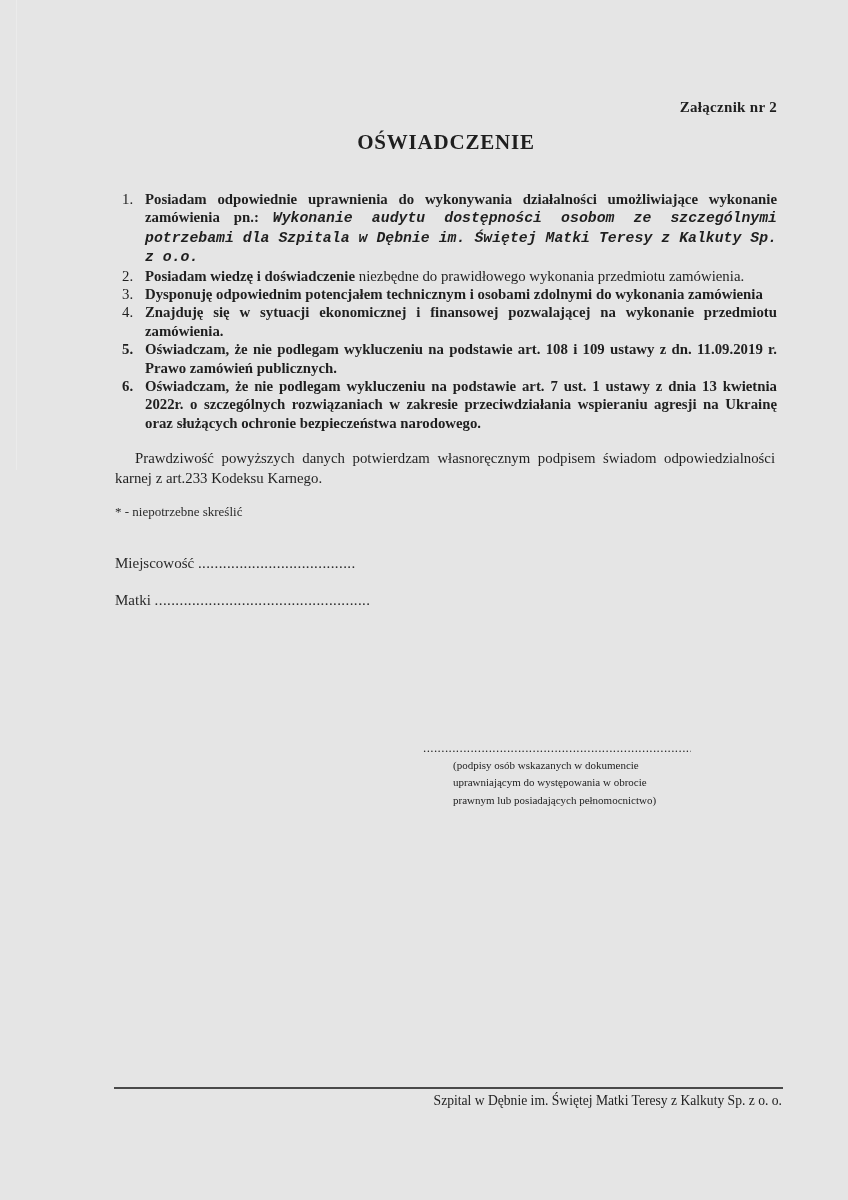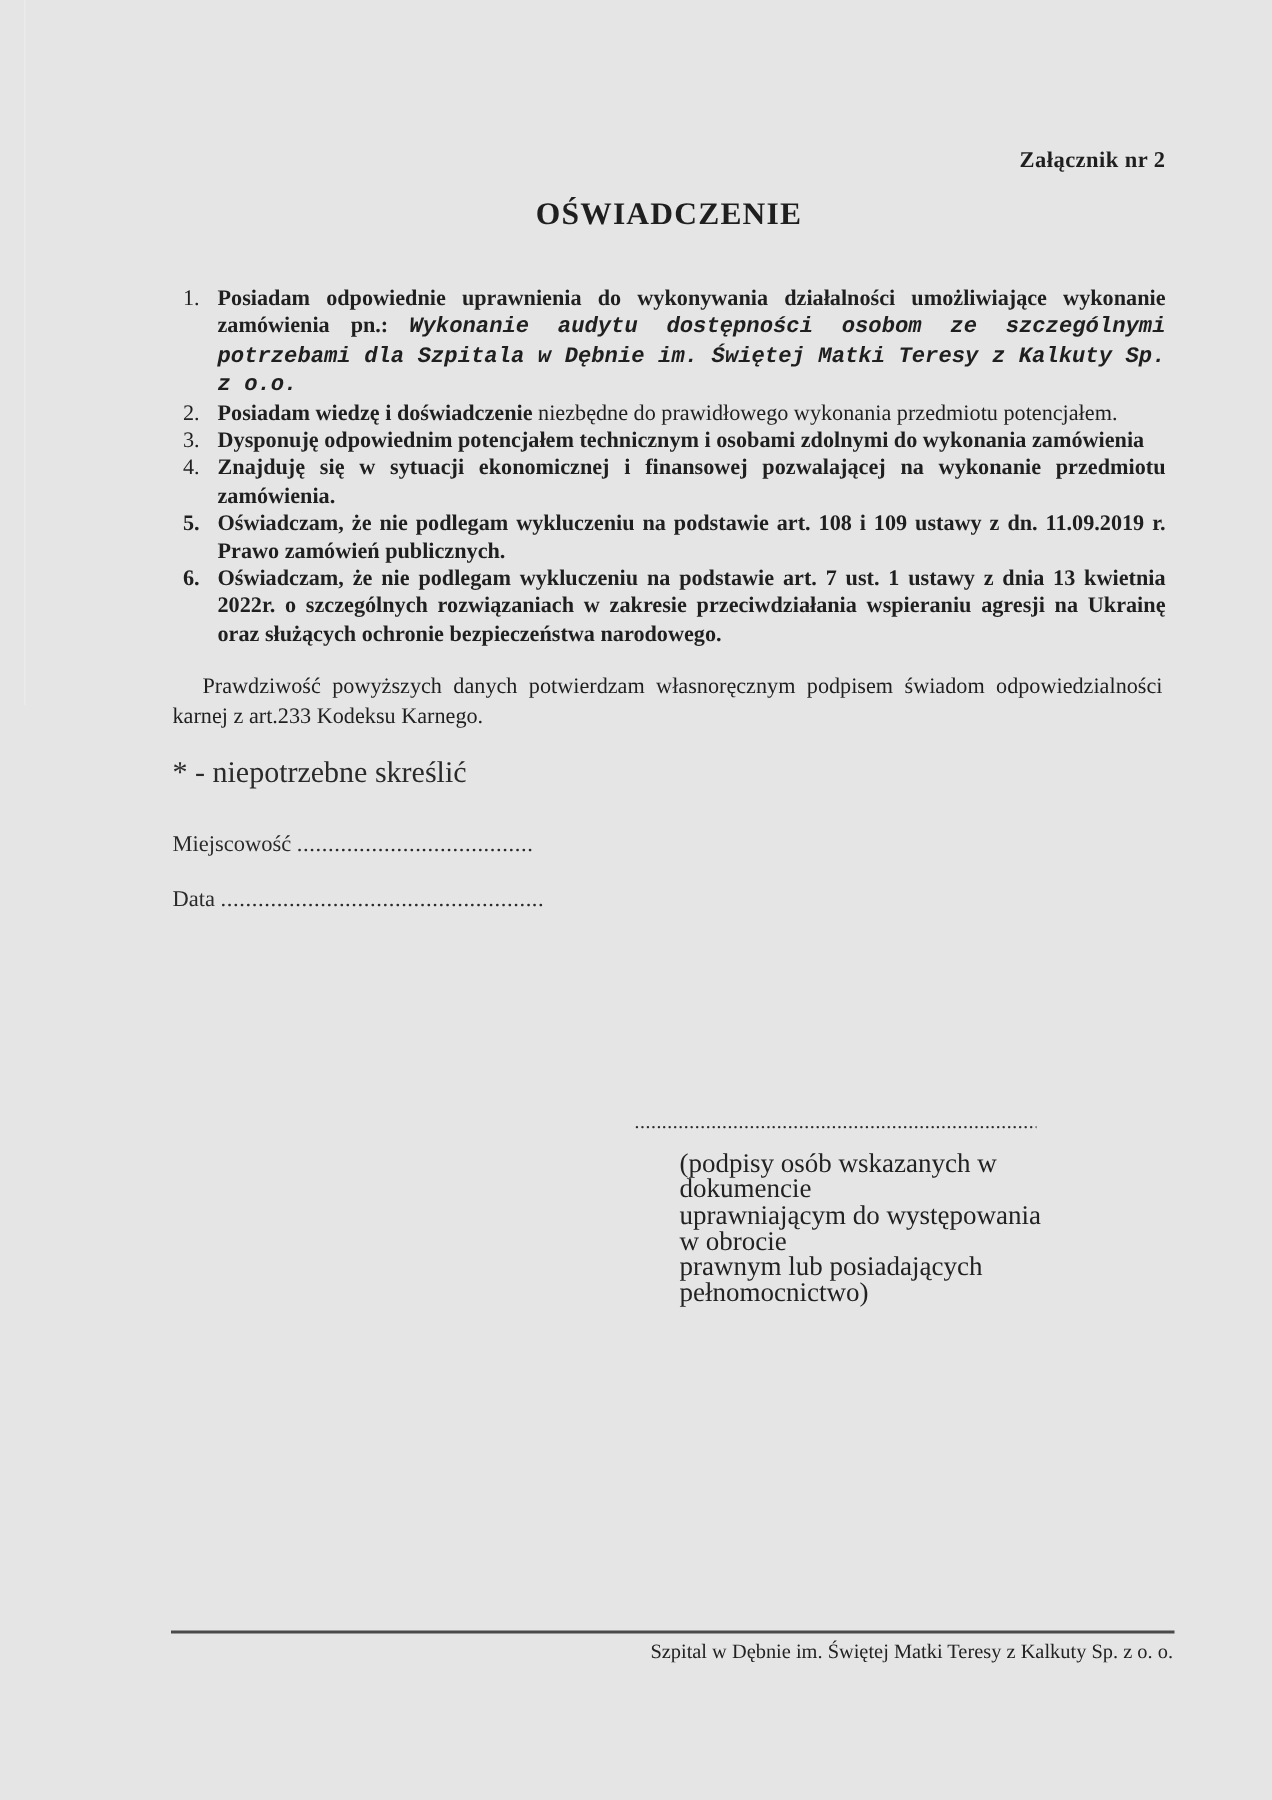--- a/index.html
+++ b/index.html
@@ -70,21 +70,21 @@
     width: 660px;
     font-size: 14.8px;
     line-height: 19.5px;
     text-align: justify;
     text-indent: 20px;
   }
 
   .strike-note {
     position: absolute;
     top: 504px; left: 115px;
-    font-size: 20px;
+    font-size: 13px;
     color: #2a2a2a;
   }
 
   .field-line {
     position: absolute;
     left: 115px;
     font-size: 15px;
     color: #2a2a2a;
     white-space: nowrap;
     max-width: 400px;
@@ -101,23 +101,23 @@
   }
   .sig-dots {
     font-size: 13px;
     letter-spacing: 0.4px;
     white-space: nowrap;
     overflow: hidden;
     width: 268px;
     color: #2a2a2a;
   }
   .sig-caption {
-    margin-top: 11px;
+    margin-top: 1px;
     padding-left: 30px;
-    font-size: 18px;
+    font-size: 11px;
     line-height: 17.3px;
     color: #222;
   }
 
   .footer-rule {
     position: absolute;
     top: 1087px; left: 114px;
     width: 669px; height: 2px;
     background: #4a4a4a;
     border: none;
@@ -144,21 +144,21 @@
 
   <h1 class="doc-title">OŚWIADCZENIE</h1>
 
   <ol class="statements">
     <li>
       <span class="num">1.</span>
       <span class="seg-b">Posiadam odpowiednie uprawnienia do wykonywania działalności umożliwiające wykonanie zamówienia pn.: </span><span class="seg-bi">Wykonanie audytu dostępności osobom ze szczególnymi potrzebami dla Szpitala w Dębnie im. Świętej Matki Teresy z Kalkuty Sp. z o.o.</span>
     </li>
     <li>
       <span class="num">2.</span>
-      <span class="seg-b">Posiadam wiedzę i doświadczenie</span><span class="seg-r"> niezbędne do prawidłowego wykonania przedmiotu potencjałem.</span>
+      <span class="seg-b">Posiadam wiedzę i doświadczenie</span><span class="seg-r"> niezbędne do prawidłowego wykonania przedmiotu zamówienia.</span>
     </li>
     <li>
       <span class="num">3.</span>
       <span class="seg-b">Dysponuję odpowiednim potencjałem technicznym i osobami zdolnymi do wykonania zamówienia</span>
     </li>
     <li>
       <span class="num">4.</span>
       <span class="seg-b">Znajduję się w sytuacji ekonomicznej i finansowej pozwalającej na wykonanie przedmiotu zamówienia.</span>
     </li>
     <li>
@@ -170,21 +170,21 @@
       <span class="seg-b">Oświadczam, że nie podlegam wykluczeniu na podstawie art. 7 ust. 1 ustawy z dnia 13 kwietnia 2022r. o szczególnych rozwiązaniach w zakresie przeciwdziałania wspieraniu agresji na Ukrainę oraz służących ochronie bezpieczeństwa narodowego.</span>
     </li>
   </ol>
 
   <p class="confirmation">Prawdziwość powyższych danych potwierdzam własnoręcznym podpisem świadom odpowiedzialności karnej z art.233 Kodeksu Karnego.</p>
 
   <p class="strike-note">* - niepotrzebne skreślić</p>
 
   <p class="field-line field-place"><span>Miejscowość </span><span class="dots">......................................</span></p>
 
-  <p class="field-line field-date"><span>Data </span><span class="dots">....................................................</span></p>
+  <p class="field-line field-date"><span>Matki </span><span class="dots">....................................................</span></p>
 
   <div class="signature-block">
     <div class="sig-dots">....................................................................................</div>
     <div class="sig-caption">
       <div>(podpisy osób wskazanych w dokumencie</div>
       <div>uprawniającym do występowania w obrocie</div>
       <div>prawnym lub posiadających pełnomocnictwo)</div>
     </div>
   </div>
 

